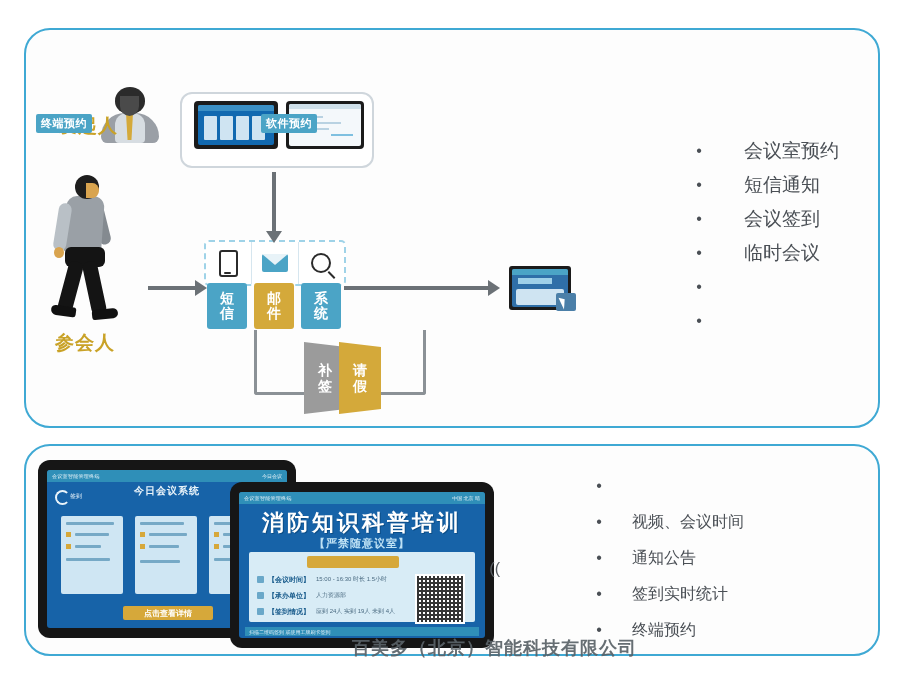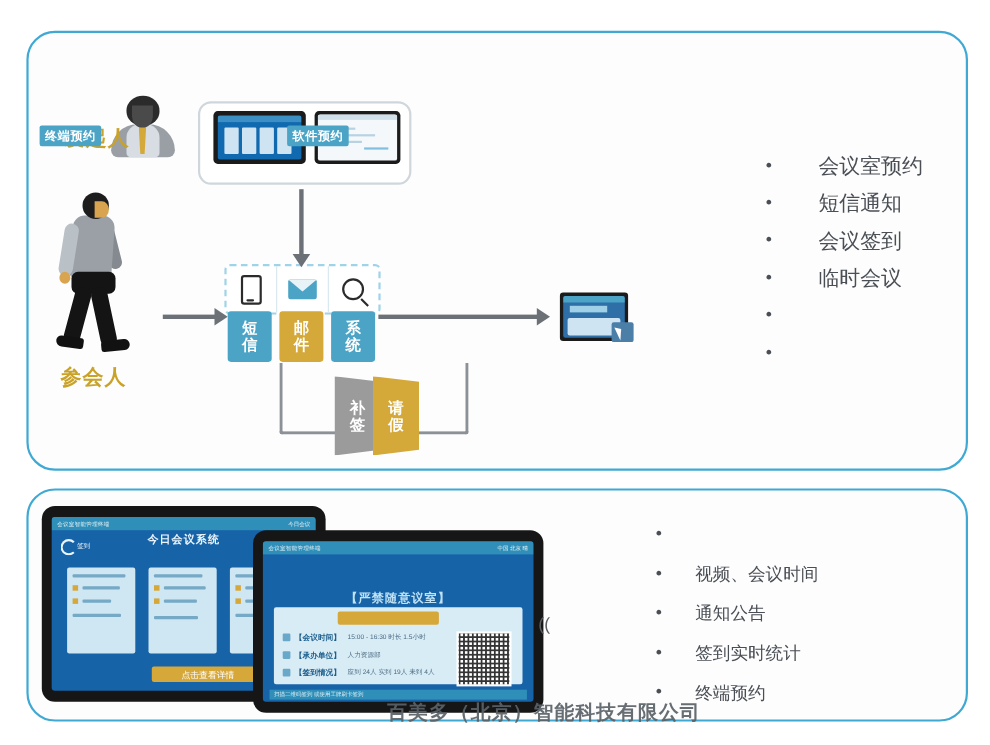--- a/index.html
+++ b/index.html
@@ -165,21 +165,21 @@
   .ts-topbar{position:absolute;left:0;top:0;right:0;height:12px;background:#2f8fb8;}
   .ts-topbar .tt{position:absolute;left:5px;top:3px;font-size:5px;color:#e9f4f9;letter-spacing:0.3px;white-space:nowrap;}
   .ts-topbar .tr{position:absolute;right:5px;top:3px;font-size:5px;color:#e9f4f9;}
 
   #tablet-back .ts-title{position:absolute;left:0;right:0;top:14px;text-align:center;color:#eaf4fa;font-size:10px;font-weight:bold;letter-spacing:1px;}
   #tablet-back .ts-logo{position:absolute;left:8px;top:20px;width:11px;height:11px;border:2px solid #eaf4fa;border-radius:50%;border-right-color:transparent;}
   #tablet-back .ts-logotxt{position:absolute;left:23px;top:22px;font-size:6px;color:#eaf4fa;}
   #tablet-back .ts-card{position:absolute;top:46px;width:62px;height:78px;background:#cfe6f3;border-radius:2px;}
   #tablet-back .ts-card .cl{position:absolute;left:5px;height:3px;background:#76a9c6;border-radius:1px;}
   #tablet-back .ts-card .sq{position:absolute;left:5px;width:5px;height:5px;background:#d6a83a;}
-  #tablet-back .ts-btn{position:absolute;left:76px;bottom:8px;width:102px;height:14px;background:#d6a83a;border-radius:2px;color:#fff;font-size:8px;display:flex;align-items:center;justify-content:center;font-weight:normal;margin-left:15px;}
+  #tablet-back .ts-btn{position:absolute;left:76px;bottom:8px;width:90px;height:14px;background:#d6a83a;border-radius:2px;color:#fff;font-size:8px;display:flex;align-items:center;justify-content:center;font-weight:bold;}
 
   #tablet-front .ts-head{position:absolute;left:0;right:0;top:16px;text-align:center;color:#ffffff;font-size:22px;font-weight:bold;letter-spacing:3px;text-shadow:1px 1px 0 #0c4d86;}
   #tablet-front .ts-sub{position:absolute;left:0;right:0;top:44px;text-align:center;color:#bfe2f5;font-size:11px;font-weight:bold;letter-spacing:1px;}
   #tablet-front .ts-body{position:absolute;left:10px;right:10px;top:60px;bottom:16px;background:#d8ecf6;border-radius:2px;}
   #tablet-front .ts-banner{position:absolute;left:58px;top:4px;width:92px;height:12px;background:#d6a83a;border-radius:2px;}
   #tablet-front .ts-row{position:absolute;left:8px;height:11px;display:flex;align-items:center;}
   #tablet-front .ts-row .k{color:#1b5d8d;font-size:7px;font-weight:bold;white-space:nowrap;}
   #tablet-front .ts-row .v{color:#4a6a80;font-size:6px;margin-left:6px;white-space:nowrap;}
   #tablet-front .ts-row .mk{width:7px;height:7px;background:#6aa8c9;border-radius:1px;margin-right:4px;}
   #tablet-front .ts-qr{position:absolute;right:10px;top:22px;width:46px;height:46px;background:#fff;padding:2px;}
@@ -381,20 +381,21 @@
     <div class="ts-btn">点击查看详情</div>
   </div>
 </div>
 
 <div class="tablet" id="tablet-front">
   <div class="tab-screen">
     <div class="ts-topbar">
       <span class="tt">会议室智能管理终端</span>
       <span class="tr">中国 北京 晴</span>
     </div>
+    <div class="ts-head">消防知识科普培训</div>
     <div class="ts-sub">【严禁随意议室】</div>
 
     <div class="ts-body">
       <div class="ts-banner"></div>
       <div class="ts-row" style="top:22px;">
         <span class="mk"></span>
         <span class="k">【会议时间】</span>
         <span class="v">15:00 - 16:30   时长 1.5小时</span>
       </div>
       <div class="ts-row" style="top:38px;">

